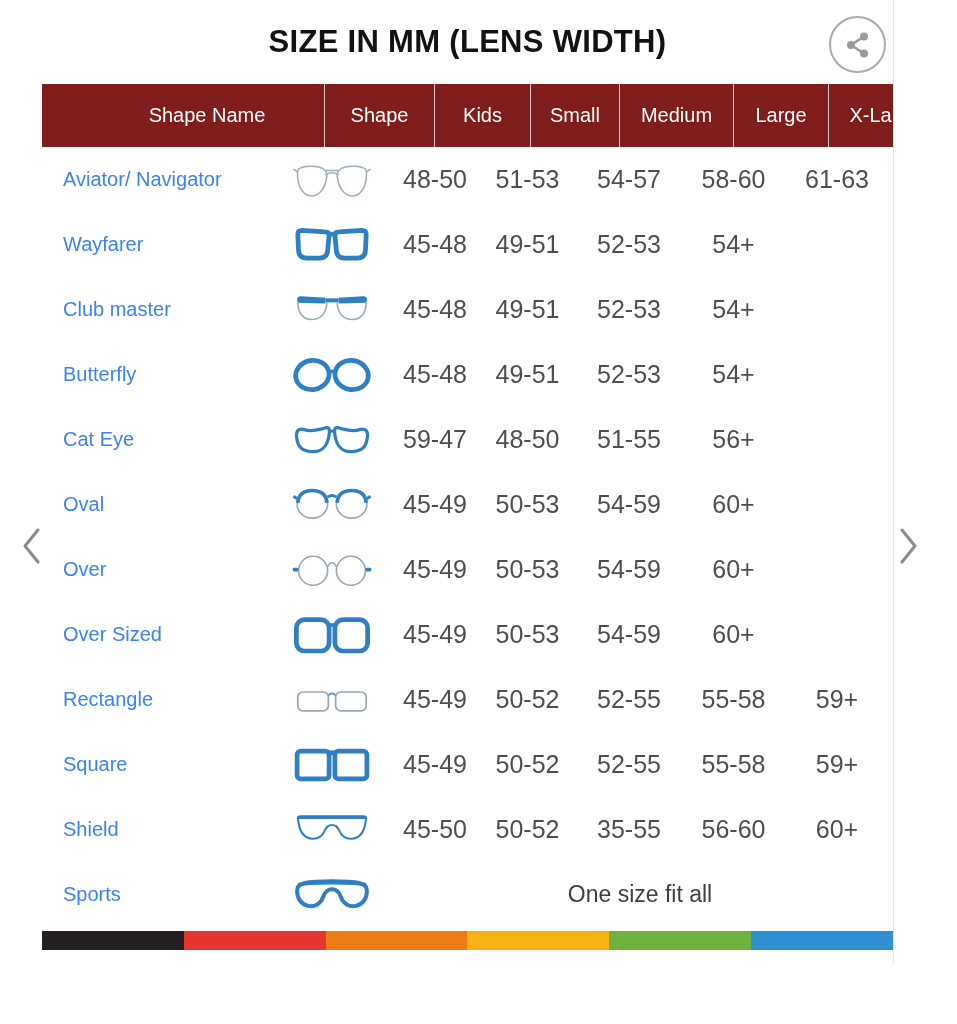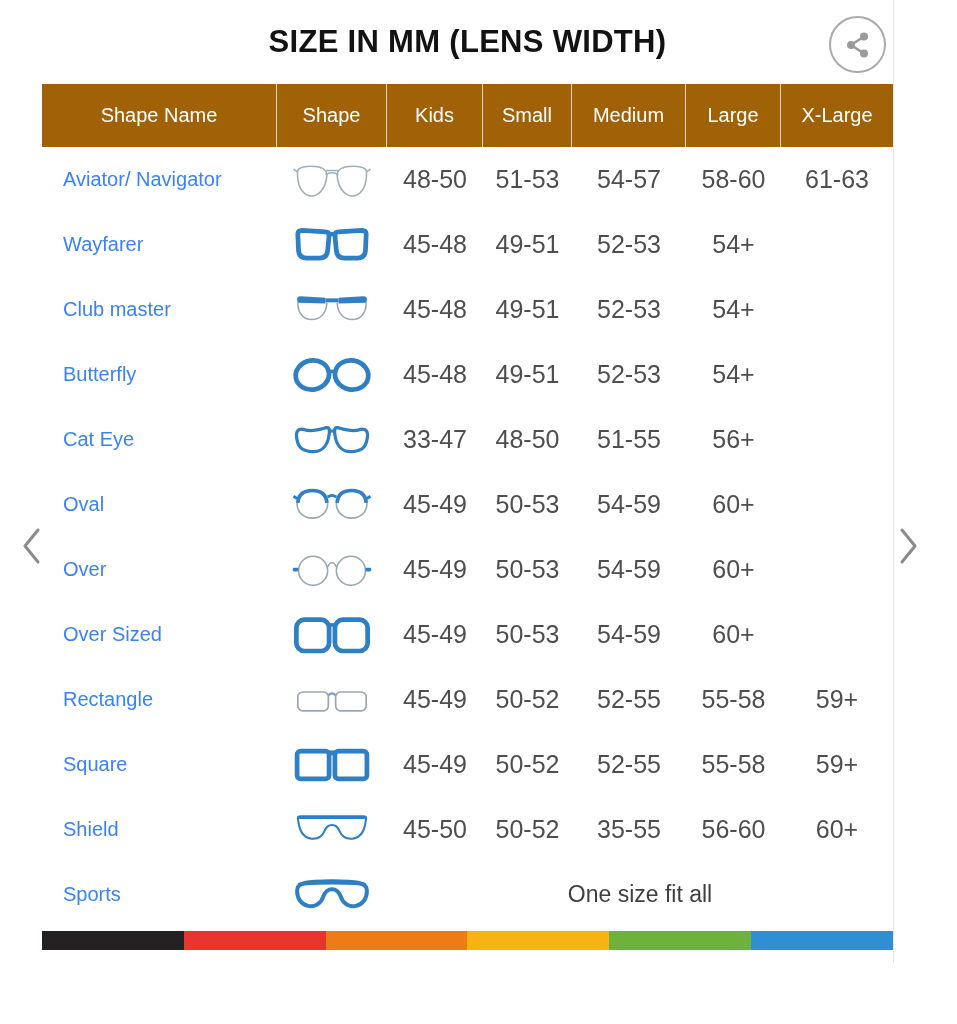--- a/index.html
+++ b/index.html
@@ -77,21 +77,21 @@
             <circle cx="21" cy="6.5" r="4" stroke="none"></circle>
             <circle cx="8" cy="15" r="4" stroke="none"></circle>
             <circle cx="21" cy="23.5" r="4" stroke="none"></circle>
           </g>
         </svg>
       </span>
     </button>
   </div>
 
   <div class="table">
-    <div class="thead" style="background: #a16207;">
+    <div class="thead" style="background: #7f1d1d; padding-left: 48px;">
         <div class="th">Shape Name</div>
         <div class="th">Shape</div>
         <div class="th">Kids</div>
         <div class="th">Small</div>
         <div class="th">Medium</div>
         <div class="th">Large</div>
         <div class="th">X-Large</div>
       </div>
     <div class="tbody">
         <div class="row">
@@ -175,21 +175,21 @@
           <div class="name-cell">Cat Eye</div>
           <div class="icon-cell">
             <svg width="80" height="44" viewBox="0 0 110 56">
               <path d="M7,28 C4,15 9,11 18,14 C28,17 40,13 47,11 C52,10 52,15 51,21 C49,37 40,45 27,44 C15,43 9,39 7,28 Z" fill="none" stroke="#2e7fc4" stroke-width="4.5"></path>
               <g transform="translate(110,0) scale(-1,1)">
                 <path d="M7,28 C4,15 9,11 18,14 C28,17 40,13 47,11 C52,10 52,15 51,21 C49,37 40,45 27,44 C15,43 9,39 7,28 Z" fill="none" stroke="#2e7fc4" stroke-width="4.5"></path>
               </g>
               <path d="M50,17 Q55,14 60,17" fill="none" stroke="#2e7fc4" stroke-width="4"></path>
             </svg>
           </div>
-          <div class="size-cell">33-47</div>
+          <div class="size-cell">59-47</div>
           <div class="size-cell">48-50</div>
           <div class="size-cell">51-55</div>
           <div class="size-cell">56+</div>
           <div class="size-cell"></div>
         </div>
         <div class="row">
           <div class="name-cell">Oval</div>
           <div class="icon-cell">
             <svg width="80" height="44" viewBox="0 0 110 56">
               <ellipse cx="28" cy="27" rx="21" ry="19" fill="none" stroke="#9aa8b2" stroke-width="2.2"></ellipse>

